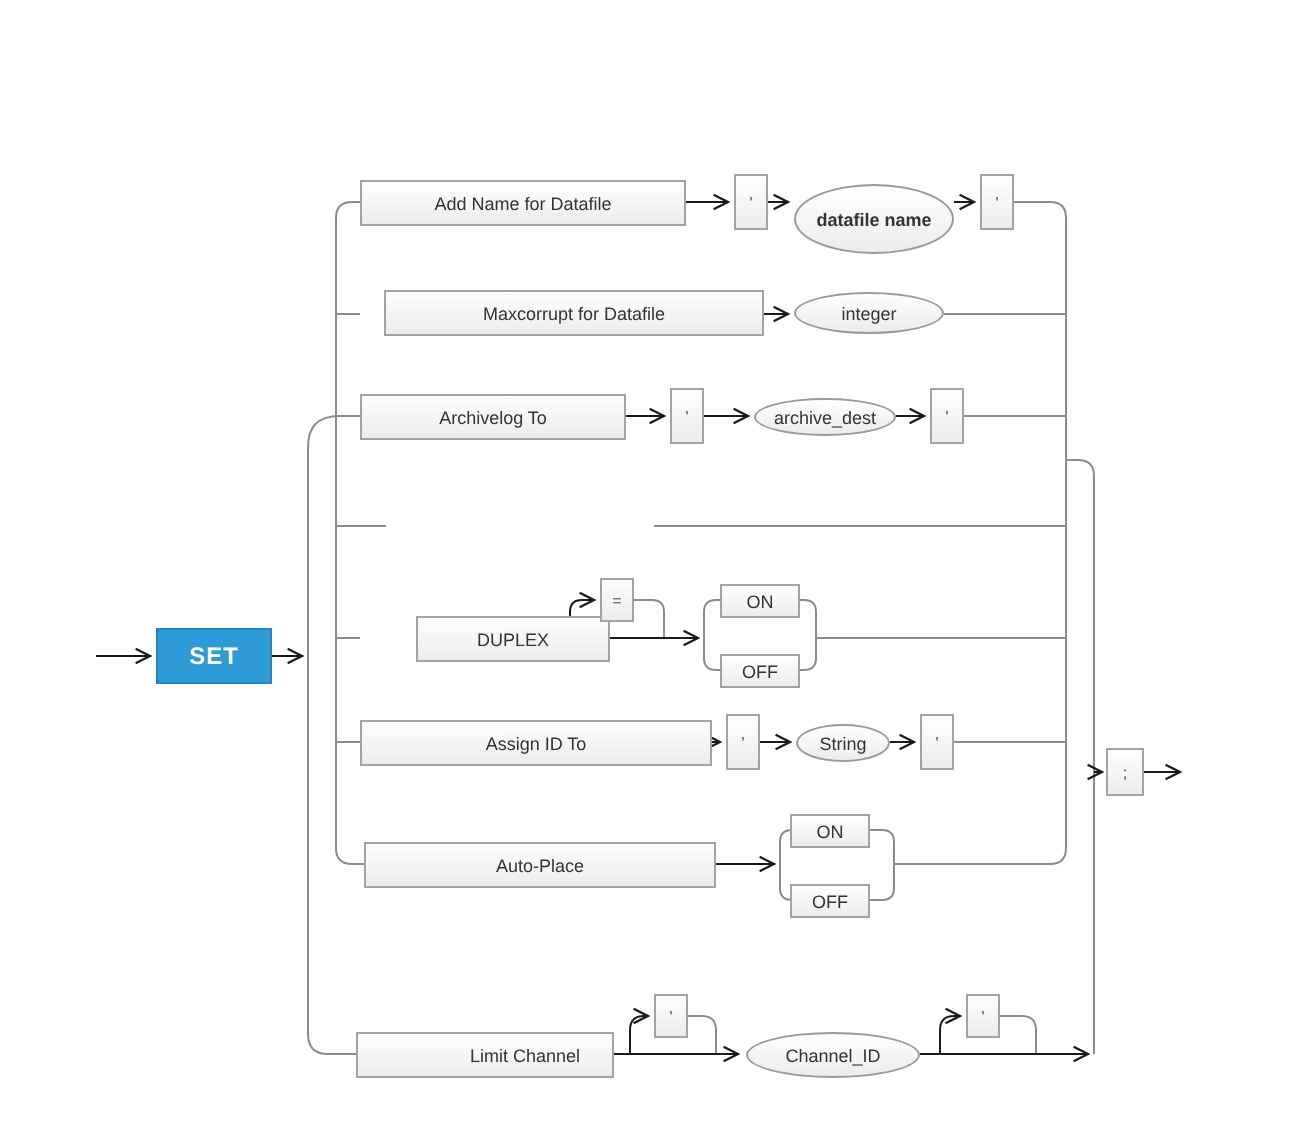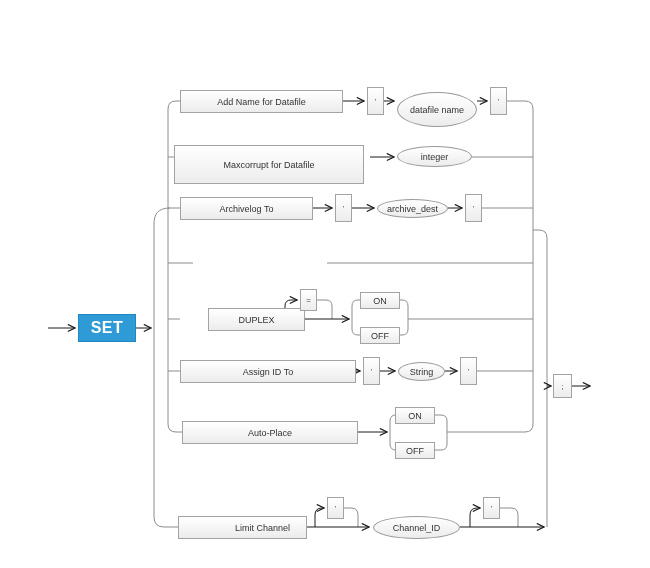--- a/index.html
+++ b/index.html
@@ -18,21 +18,21 @@
     font-size:9px;color:#333333;
     background:linear-gradient(#ffffff,#ececec);
     border:1px solid #a3a3a3;
     white-space:nowrap;
     text-align:right;
   }
   .quote{font-size:8px;color:#444;}
   .ellipse{border-radius:50%;border:1px solid #9a9a9a;}
   .start{
     background:#2e9bd6;border:1px solid #2386bd;color:#ffffff;
-    font-weight:bold;font-size:16px;letter-spacing:0.5px;
+    font-weight:bold;font-size:12px;letter-spacing:0.5px;
   }
 </style>
 </head>
 <body>
 
 <div id="stage">
 
 
   <svg id="wires" width="650" height="568" viewBox="0 0 650 568">
     <defs>
@@ -103,24 +103,24 @@
 
       <path d="M 547,386 L 551,386" marker-end="url(#arr)"></path>
       <path d="M 572,386 L 590,386" marker-end="url(#arr)"></path>
     </g>
   </svg>
 
   <div class="node start" style="left:78px;top:314px;width:58px;height:28px;">SET</div>
 
   <div class="node" style="left:180px;top:90px;width:163px;height:23px;">Add Name for Datafile</div>
   <div class="node quote" style="left:367px;top:87px;width:17px;height:28px;">'</div>
-  <div class="node ellipse" style="left:397px;top:92px;width:80px;height:35px;">datafile name</div>
+  <div class="node ellipse" style="left:397px;top:92px;width:80px;height:35px;font-weight:bold;">datafile name</div>
   <div class="node quote" style="left:490px;top:87px;width:17px;height:28px;">'</div>
 
-  <div class="node" style="left:174px;top:145px;width:190px;height:39px;">Maxcorrupt for Datafile</div>
+  <div class="node" style="left:192px;top:145px;width:190px;height:23px;">Maxcorrupt for Datafile</div>
   <div class="node" style="left:180px;top:197px;width:133px;height:23px;">Archivelog To</div>
 
   <div class="node ellipse" style="left:397px;top:146px;width:75px;height:21px;">integer</div>
   <div class="node quote" style="left:335px;top:194px;width:17px;height:28px;">'</div>
   <div class="node ellipse" style="left:377px;top:199px;width:71px;height:19px;">archive_dest</div>
   <div class="node quote" style="left:465px;top:194px;width:17px;height:28px;">'</div>
 
 
   <div class="node" style="left:180px;top:308px;width:97px;height:23px;margin-left:28px;">DUPLEX</div>
   <div class="node quote" style="left:300px;top:289px;width:17px;height:22px;">=</div>

